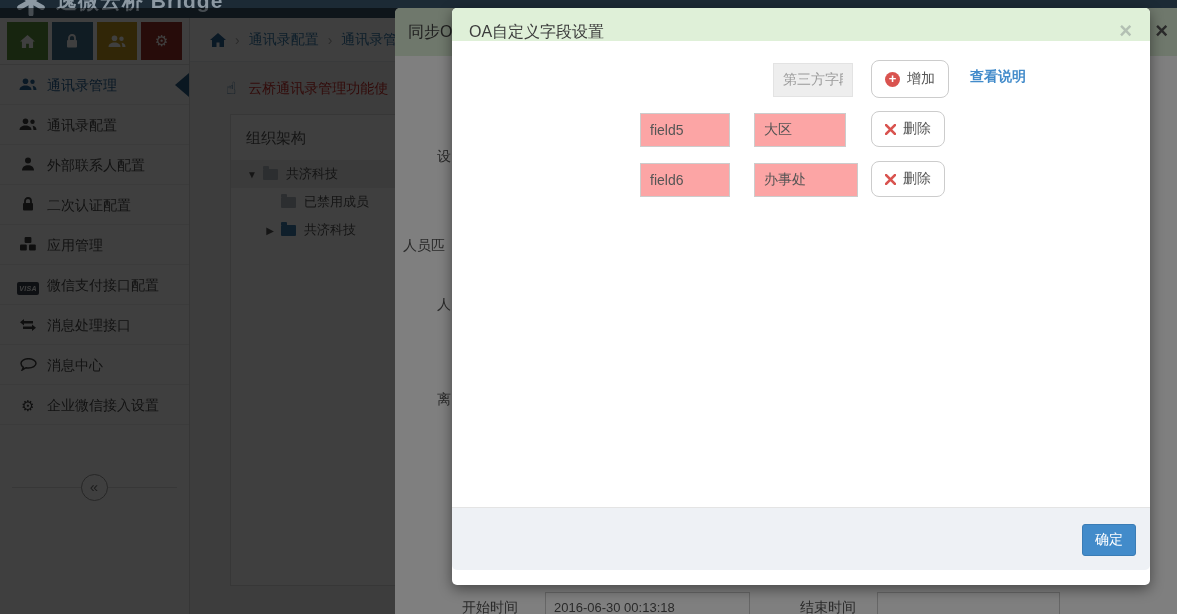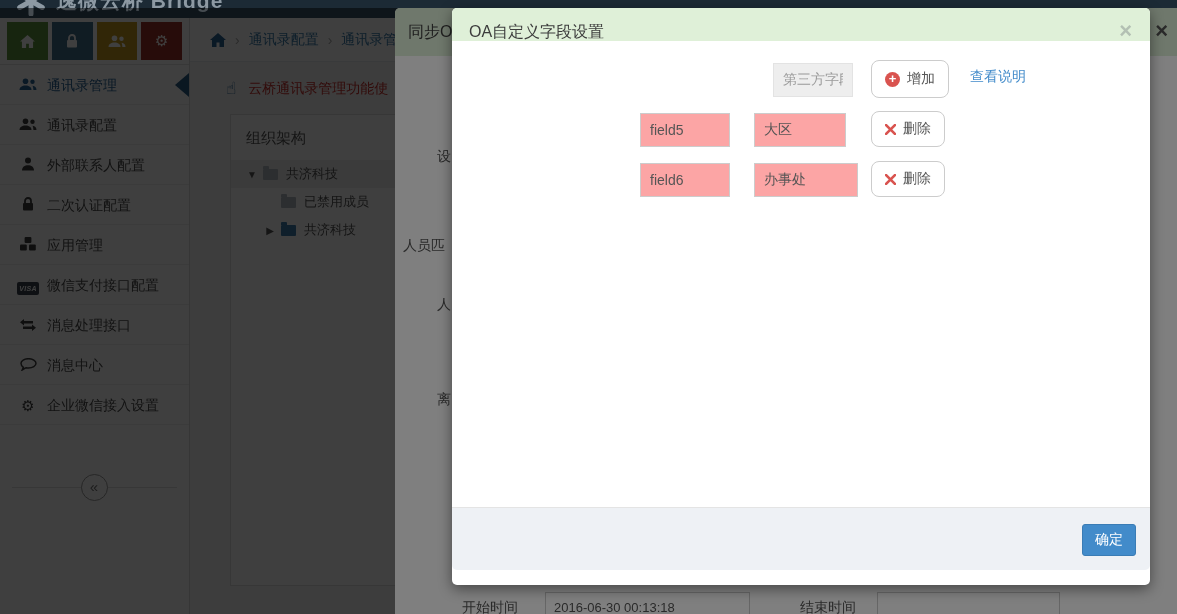--- a/index.html
+++ b/index.html
@@ -61,21 +61,21 @@
   .modal { position:absolute; left:452px; top:8px; width:698px; height:577px; background:#fff; border-radius:5px; box-shadow:0 4px 14px rgba(0,0,0,.45); z-index:20; }
   .m-header { height:33px; background:#dff0d8; border-radius:5px 5px 0 0; position:relative; }
   .m-title { line-height:48px; padding-left:17px; font-size:16px; color:#3c3c3c; }
   .m-close { position:absolute; right:18px; top:10px; font-size:22px; font-weight:bold; color:#b3c0b3; cursor:pointer; }
   .m-body { position:relative; height:466px; background:#fff; }
   .fld { position:absolute; height:34px; width:90px; border:1px solid #ccc; background:#fca5a5; font-size:14px; color:#555; padding:0 9px; font-family:inherit; }
   .fld:disabled { background:#eee; border-color:#e3e3e3; color:#9b9b9b; }
   .mini-btn { position:absolute; height:38px; display:flex; align-items:center; gap:7px; padding:0 13px; background:#fff; border:1px solid #ccc; border-radius:8px; font-size:14px; color:#555; cursor:pointer; }
   .plus-ic { width:15px; height:15px; border-radius:50%; background:#d9534f; color:#fff; font-size:13px; font-weight:bold; line-height:14px; text-align:center; }
   .plus-ic::before { content:"+"; }
-  .help-link { position:absolute; font-size:14px; color:#428bca; cursor:pointer; text-decoration:none; }
+  .help-link { position:absolute; font-size:14px; color:#428bca; cursor:pointer; text-decoration:none;font-weight:bold; }
   .m-footer { position:relative; height:63px; background:#eef1f5; border-top:1px solid #e4e4e4; border-radius:0 0 5px 5px; }
   .confirm-btn { position:absolute; right:14px; top:16px; width:54px; height:32px; background:#428bca; border:1px solid #3a7cb5; border-radius:3px; color:#fff; font-size:14px; cursor:pointer; font-family:inherit; }
 </style>
 </head>
 <body>
 
 <div class="screen">
 
   <div class="navbar">
     <div class="logo-wrap">

